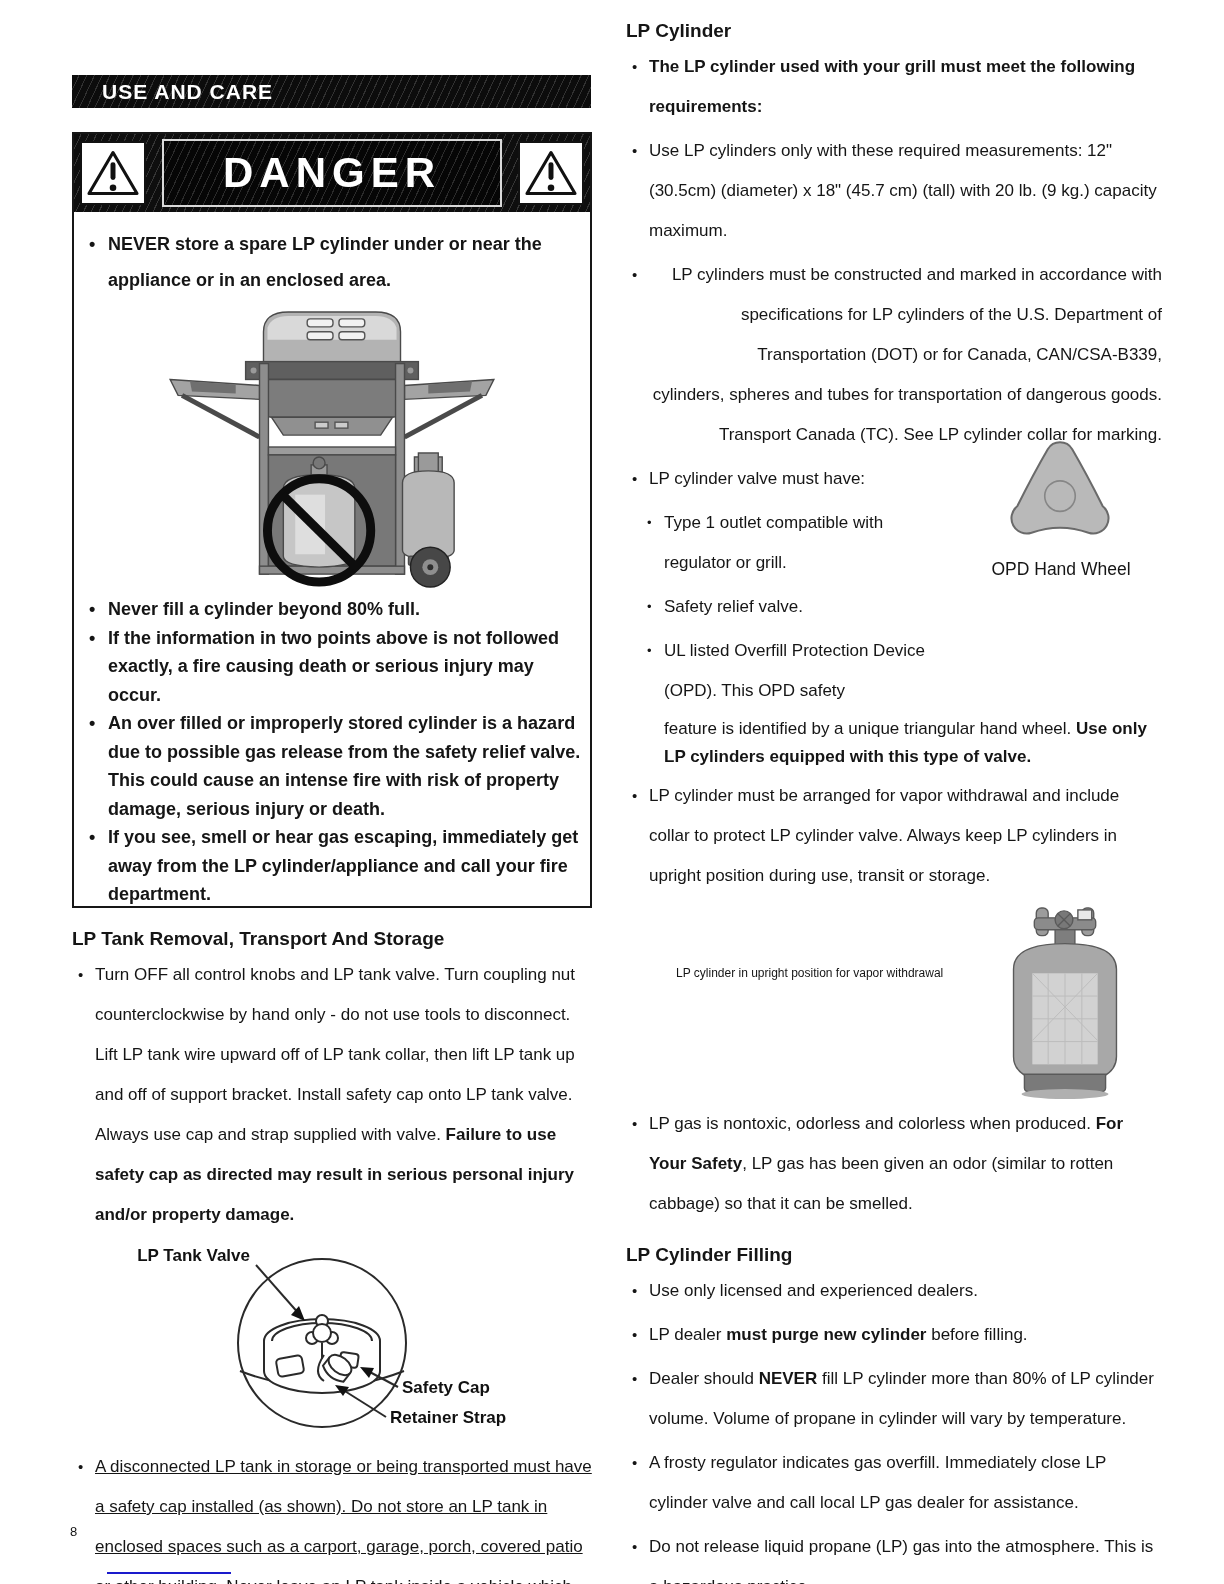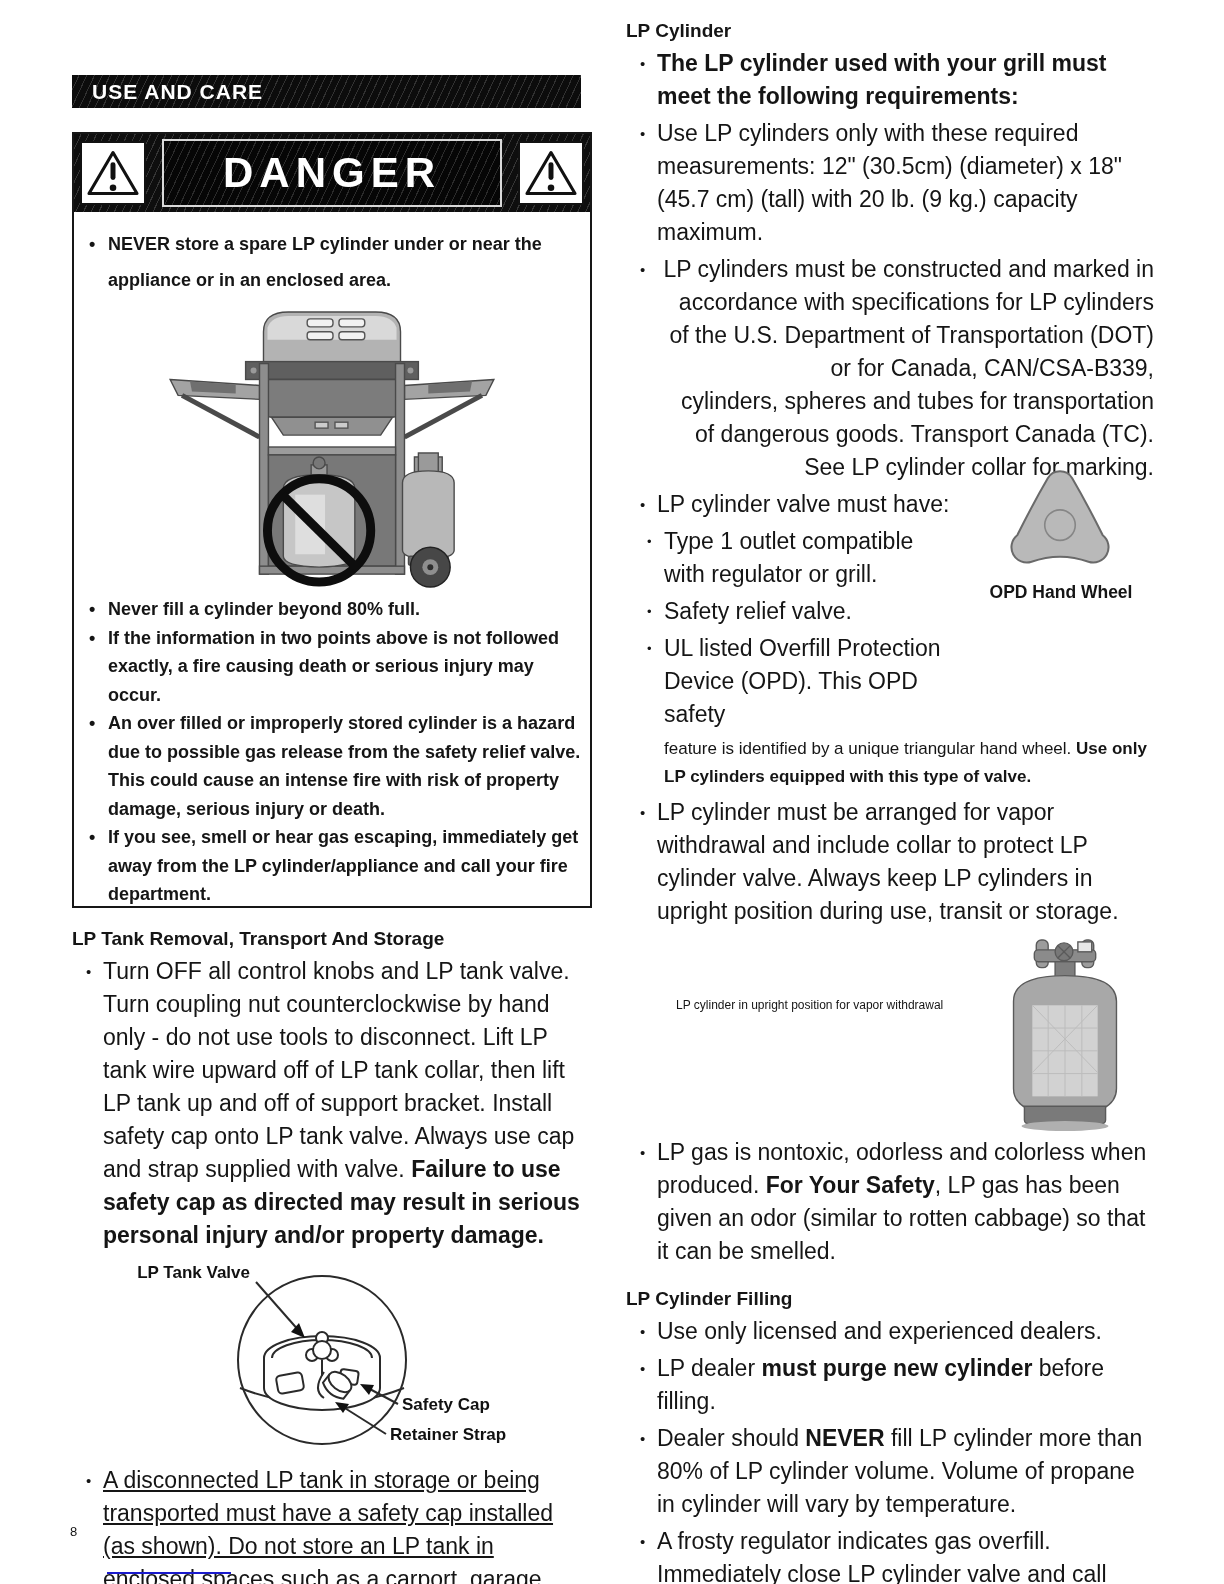--- a/index.html
+++ b/index.html
@@ -2,21 +2,21 @@
 <html><head>
 <meta charset="utf-8">
 <style>
   html,body { margin:0; padding:0; background:#e8e8e8; }
   .page { position:relative; width:1224px; height:1584px; background:#ffffff;
           font-family:"Liberation Sans", sans-serif; color:#151515; overflow:hidden; margin:0 auto; }
 
   .col-left  { position:absolute; left:72px;  top:0; width:520px; }
   .col-right { position:absolute; left:626px; top:0; width:536px; }
 
-  .hdr-bar { margin-top:75px; width:489px; height:33px; line-height:33px; padding-left:20px;
+  .hdr-bar { margin-top:75px; width:489px; height:33px; line-height:33px; padding-left:30px;
              background:repeating-linear-gradient(115deg,#0c0c0c 0 6px,#313131 6px 7px);
              color:#fff; font-weight:bold; font-size:21px; letter-spacing:1px; }
 
   .dbox  { margin-top:24px; width:516px; height:772px; border:2px solid #161616; overflow:hidden; background:#fff; }
   .dband { display:flex; height:78px;
            background:repeating-linear-gradient(115deg,#0e0e0e 0 6px,#353535 6px 7px);gap:8px; }
   .dtri-box { width:62px; margin:7px 6px; background:#fff; border:2px solid #111;
               display:flex; align-items:center; justify-content:center; flex:0 0 auto; }
   .dtitle { flex:1; margin:5px 2px; border:2px solid #d9d9d9; display:flex; align-items:center; justify-content:center;
             color:#fff; font-size:42px; font-weight:bold; letter-spacing:6px;
@@ -26,32 +26,32 @@
   .dbul::before { content:"\2022"; position:absolute; left:7px; }
   .dlead { margin:14px 8px 4px 8px; line-height:36px; }
   .dlist { margin:2px 6px 0 8px; }
 
   .grill { display:block; margin:8px auto 6px auto; }
 
   h3.sec { font-size:19px; font-weight:bold; margin:20px 0 5px 0; }
   .h-first { margin-top:70px; }
   .mt44 { margin-top:44px; }
 
-  .bul { position:relative; padding-left:23px; font-size:23px; line-height:33px; margin:4px 8px; }
+  .bul { position:relative; padding-left:23px; font-size:17px; line-height:40px; margin:4px 0; }
   .bul::before { content:"\2022"; position:absolute; left:6px; top:0px; font-size:15px; }
   .mt10 { margin-top:10px;text-decoration:underline; }
   .sub { margin-left:15px; width:285px; }
   .sub::before { font-size:13px; }
   .cont { margin:2px 0 5px 38px; font-size:17px; line-height:28px; }
   .preline { white-space:pre-line;text-align:right; }
 
   .opd-wrap { position:relative; }
   .opd-img  { position:absolute; left:370px; top:-24px; }
-  .opd-cap  { position:absolute; left:342px; top:94px; width:186px; text-align:center;
-              font-weight:bold; font-size:17.5px; }
+  .opd-cap  { position:absolute; left:342px; top:100px; width:186px; text-align:center;
+              font-weight:normal; font-size:17.5px; }
 
   .upright-wrap { position:relative; height:200px; }
   .upright-cap  { position:absolute; left:50px; top:58px; width:300px; font-size:12px; line-height:30px; }
   .tank-img     { position:absolute; left:374px; top:2px; }
 
   .valve-svg { display:block; margin-top:6px; }
   .diagram-label { font-family:"Liberation Sans", sans-serif; font-weight:bold; font-size:17px; fill:#111; }
 
   .pagenum  { position:absolute; left:70px; top:1524px; font-size:13px; }
   .blue-line{ position:absolute; left:107px; top:1572px; width:124px; height:2px; background:#1a1acc; }

